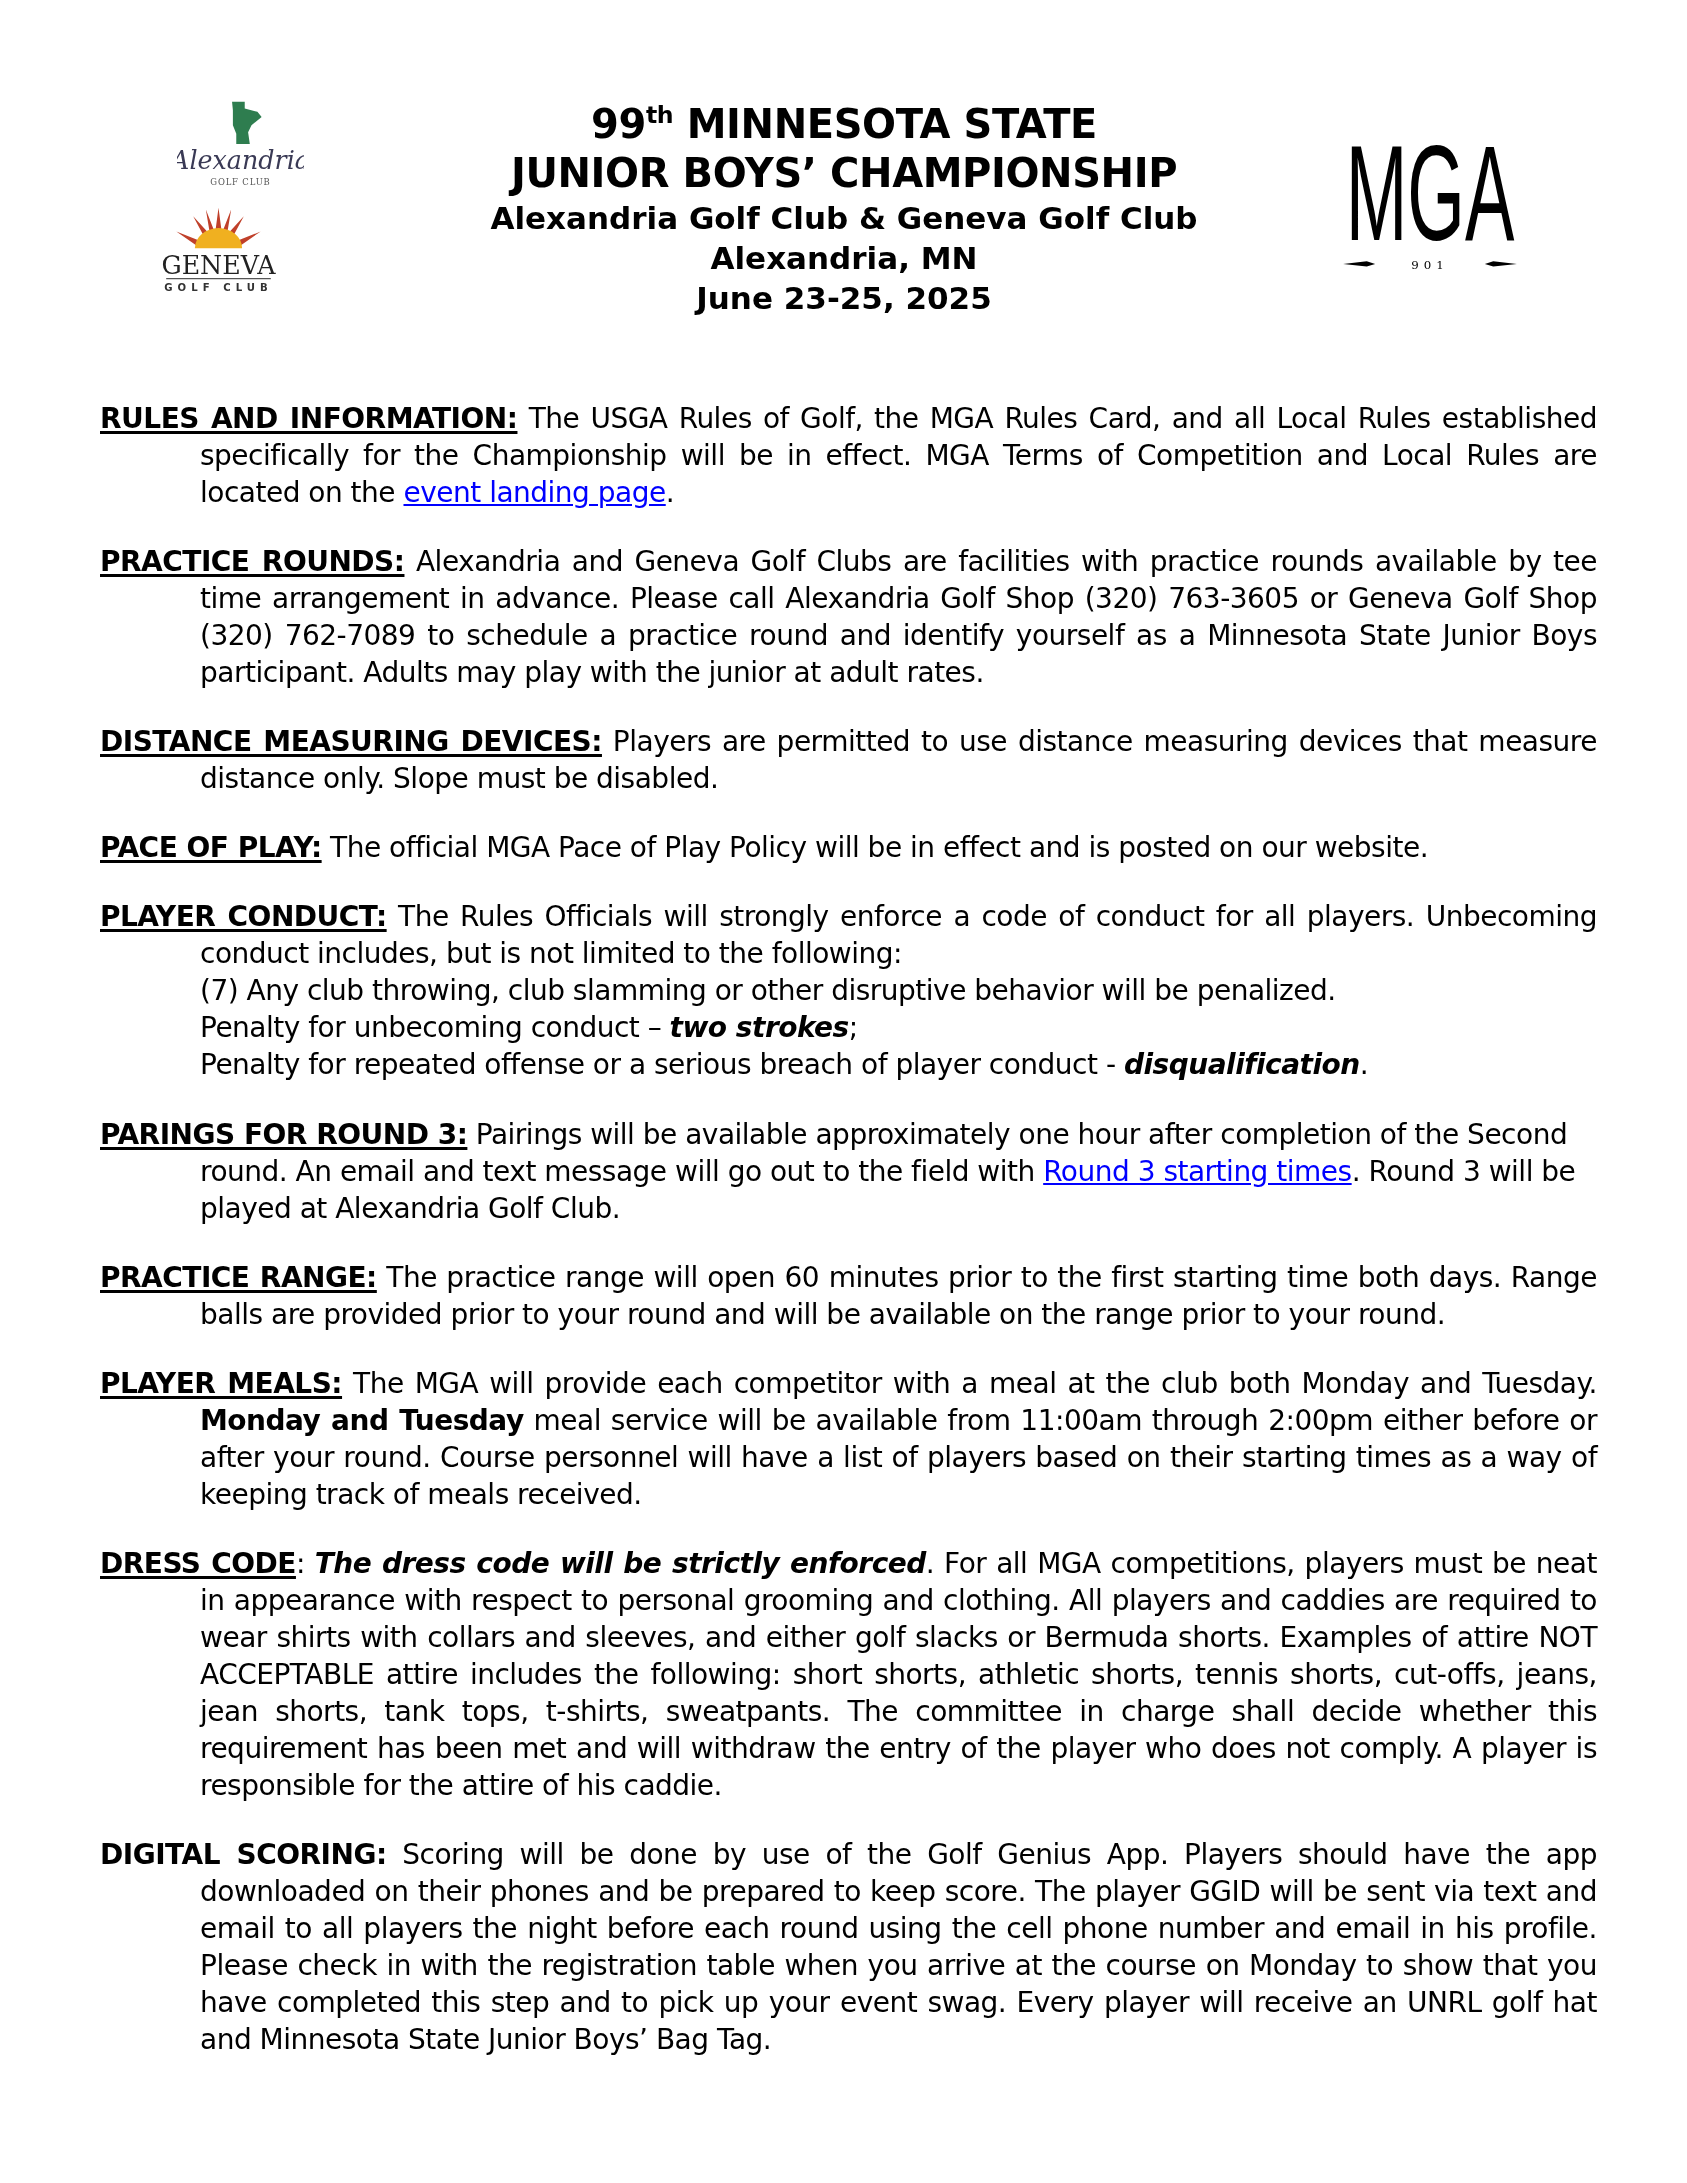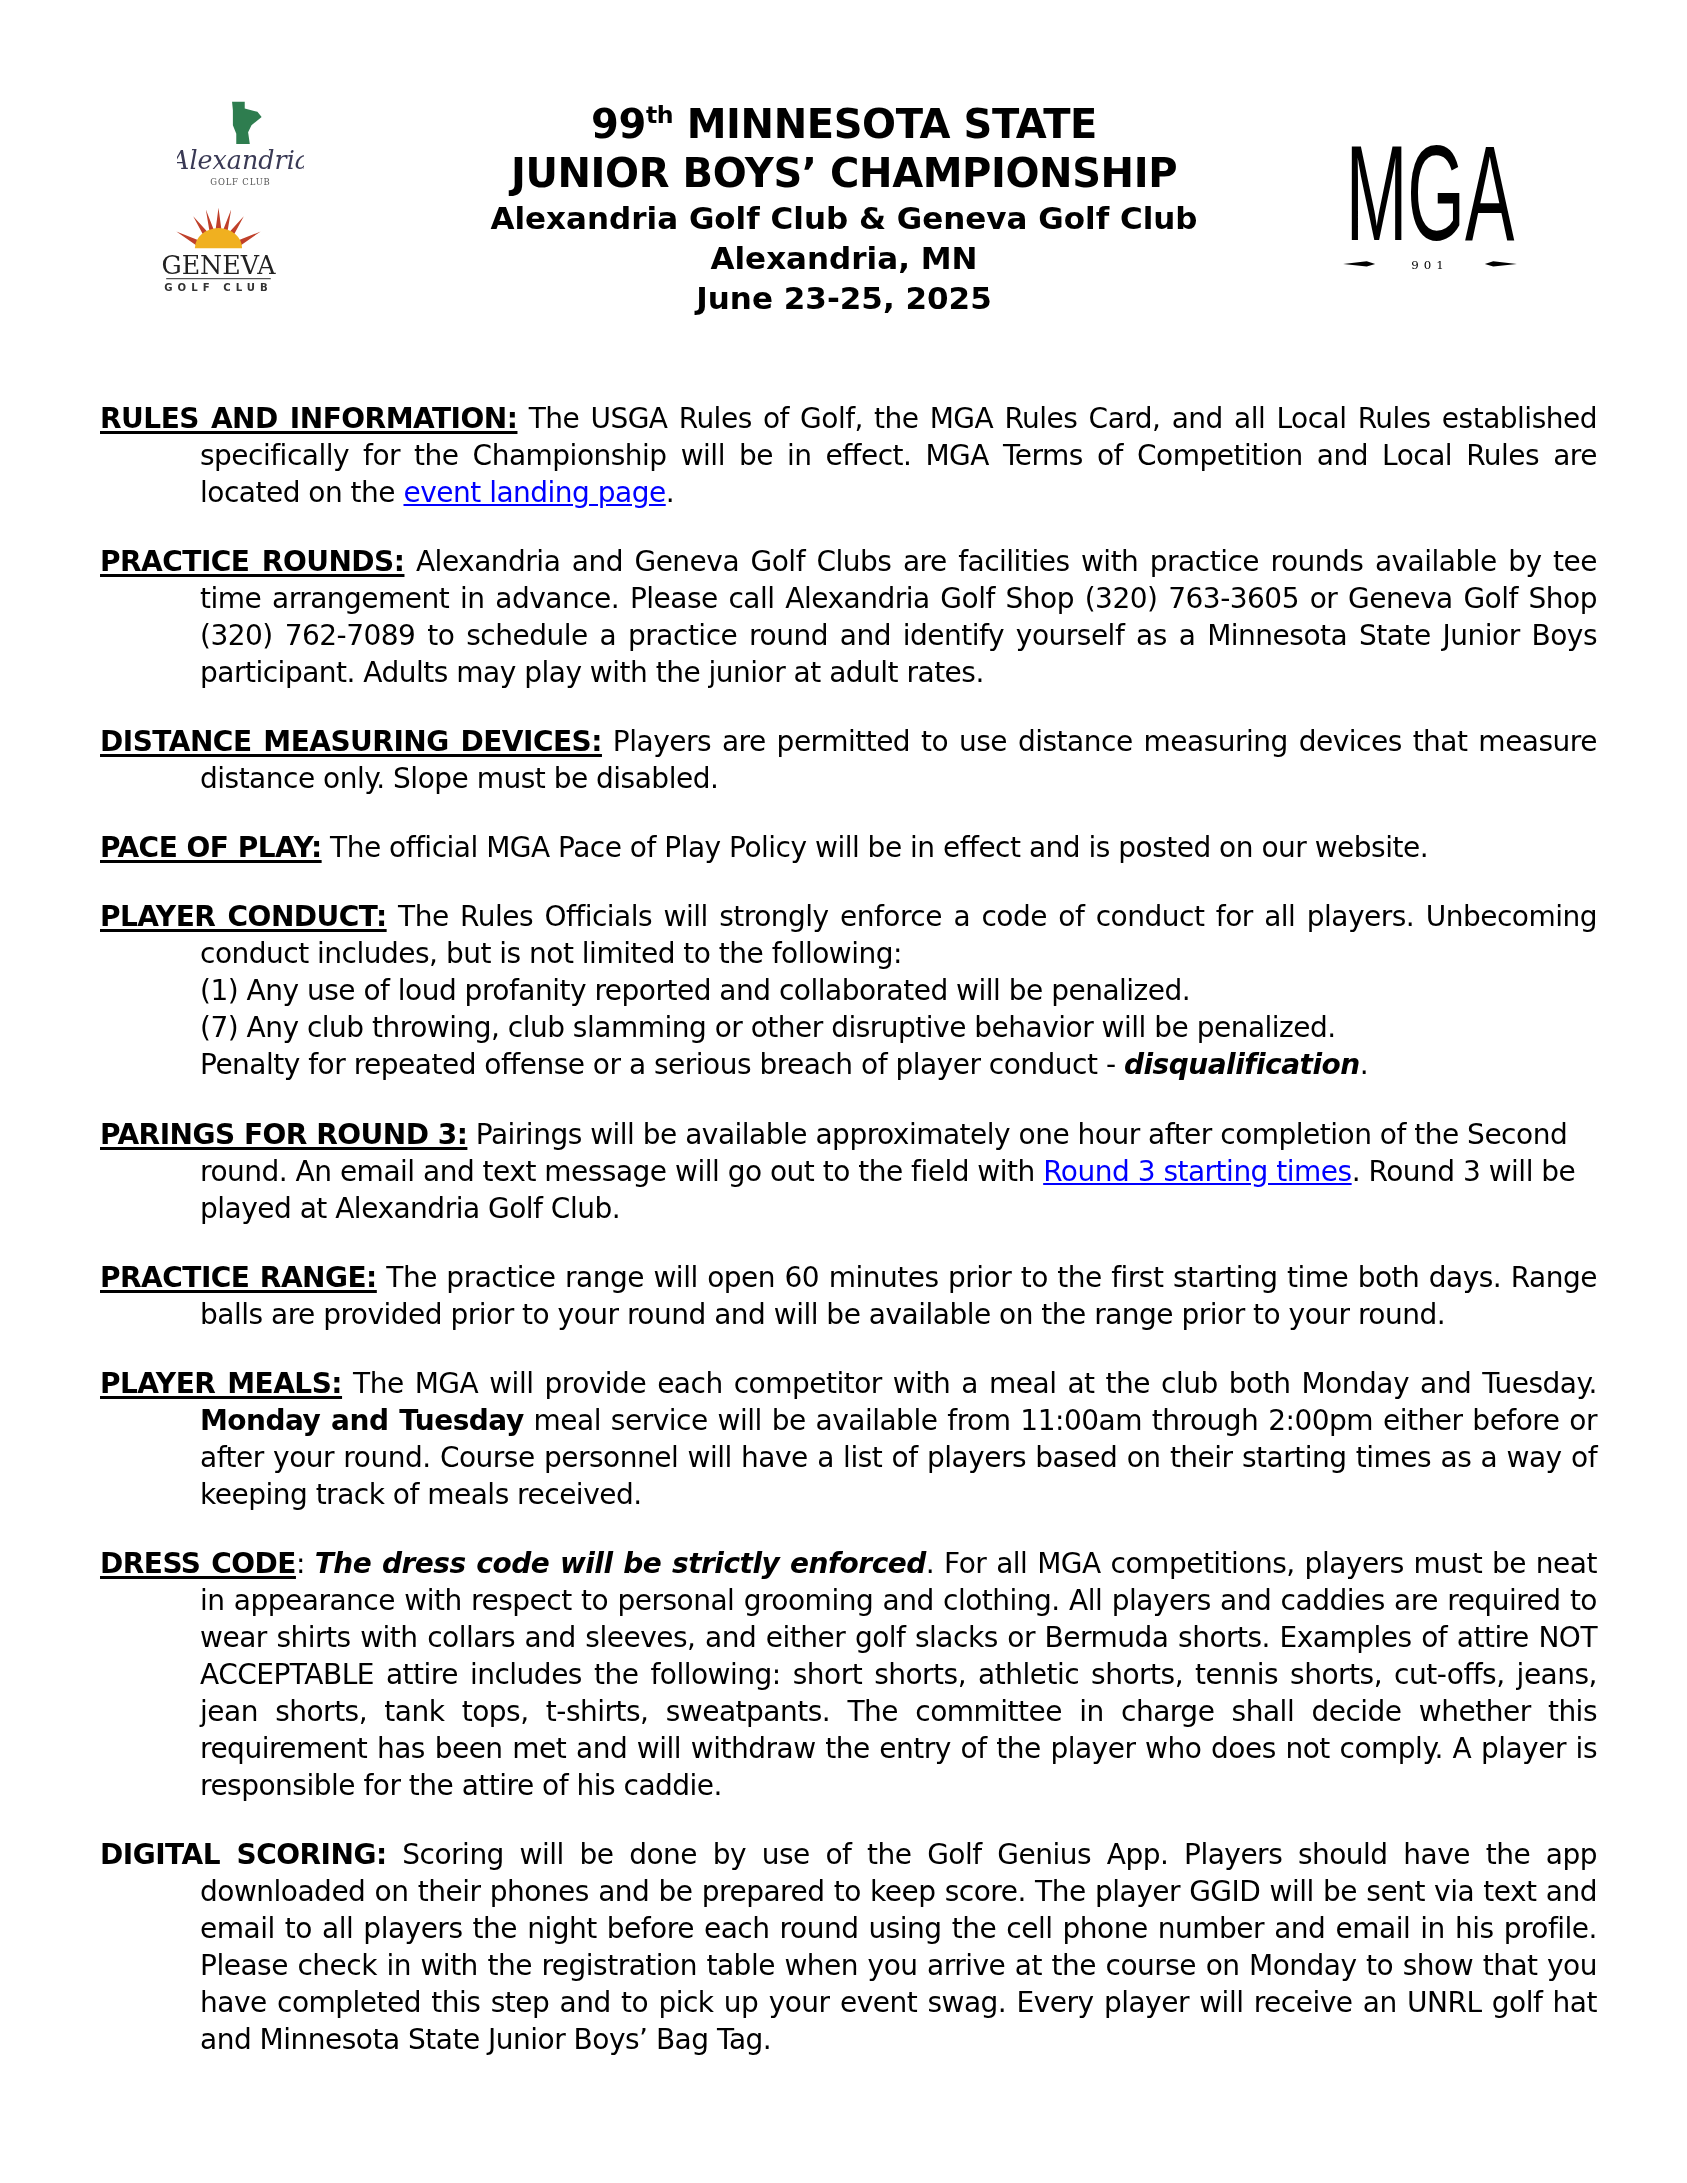--- a/index.html
+++ b/index.html
@@ -77,22 +77,22 @@
   <div class="section">
     <span class="label">DISTANCE MEASURING DEVICES:</span><span> Players are permitted to use distance measuring devices that measure distance only.  Slope must be disabled.</span>
   </div>
 
   <div class="section">
     <span class="label">PACE OF PLAY:</span><span> The official MGA Pace of Play Policy will be in effect and is posted on our website.</span>
   </div>
 
   <div class="section">
     <span class="label">PLAYER CONDUCT:</span><span>  The Rules Officials will strongly enforce a code of conduct for all players.  Unbecoming conduct includes, but is not limited to the following:</span>
-    <span class="line">(1) Any use of loud profanity reported and collaborated will be penalized.</span>
     <span class="line">(7) Any club throwing, club slamming or other disruptive behavior will be penalized.</span>
+    <span class="line"><span>Penalty for unbecoming conduct – </span><span class="bi">two strokes</span><span>;</span></span>
     <span class="line"><span>Penalty for repeated offense or a serious breach of player conduct - </span><span class="bi">disqualification</span><span>.</span></span>
   </div>
 
   <div class="section left gap">
     <span class="label">PARINGS FOR ROUND 3:</span><span> Pairings will be available approximately one hour after completion of the Second round.  An email and text message will go out to the field with </span><a class="link" href="#">Round 3 starting times</a><span>. Round 3 will be played at Alexandria Golf Club.</span>
   </div>
 
   <div class="section">
     <span class="label">PRACTICE RANGE:</span><span> The practice range will open 60 minutes prior to the first starting time both days.  Range balls are provided prior to your round and will be available on the range prior to your round.</span>
   </div>

